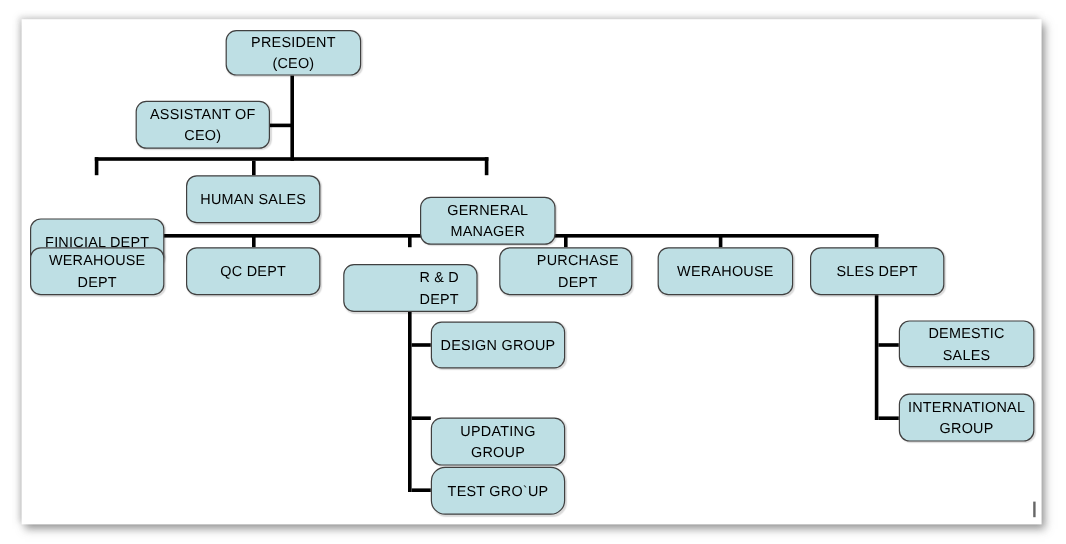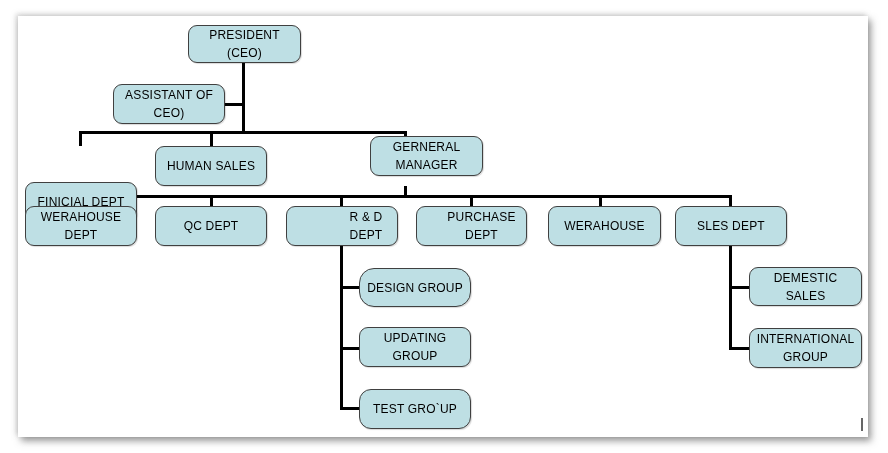--- a/index.html
+++ b/index.html
@@ -53,29 +53,29 @@
     width: 2px;
     height: 13px;
     background: var(--cursor-color, #666666);
   }
 
   
   #n-president     { left:188px; top:25px;  width:113px; height:38px; }
   #n-assistant     { left:113px; top:84px;  width:112px; height:40px; }
   #n-finicial      { left:25px;  top:146px; width:112px; height:40px;margin-top:36px; }
   #n-human         { left:155px; top:146px; width:112px; height:40px; }
-  #n-gerneral      { left:350px; top:136px; width:113px; height:40px;margin-left:20px; }
+  #n-gerneral      { left:350px; top:164px; width:113px; height:40px; }
   #n-production    { left:25px;  top:206px; width:112px; height:40px; }
   #n-qc            { left:155px; top:206px; width:112px; height:40px; }
-  #n-rd            { left:286px; top:206px; width:112px; height:40px;padding-left:48px; }
+  #n-rd            { left:286px; top:220px; width:112px; height:40px;padding-left:48px; }
   #n-purchase      { left:416px; top:206px; width:111px; height:40px;padding-left:20px; }
   #n-werahouse     { left:548px; top:206px; width:113px; height:40px; }
   #n-sales         { left:675px; top:206px; width:112px; height:40px; }
-  #n-design        { left:359px; top:268px; width:112px; height:39px;border-radius:15px; }
-  #n-updating      { left:359px; top:327px; width:112px; height:40px; }
+  #n-design        { left:359px; top:268px; width:112px; height:39px; }
+  #n-updating      { left:359px; top:348px; width:112px; height:40px; }
   #n-test          { left:359px; top:389px; width:112px; height:40px;border-radius:12px; }
   #n-demestic      { left:749px; top:267px; width:113px; height:39px; }
   #n-international { left:749px; top:328px; width:113px; height:40px; }
 
   
   #c-president-vert      { left:242px; top:63px;  width:3px;   height:71px; }
   #c-assistant-link      { left:225px; top:103px; width:20px;  height:3px;  }
   #c-lvl3-hline          { left:79px;  top:131px; width:328px; height:3px;  }
   #c-stub-finicial       { left:79px;  top:131px; width:3px;   height:15px; }
   #c-stub-human          { left:210px; top:134px; width:3px;   height:12px; }

